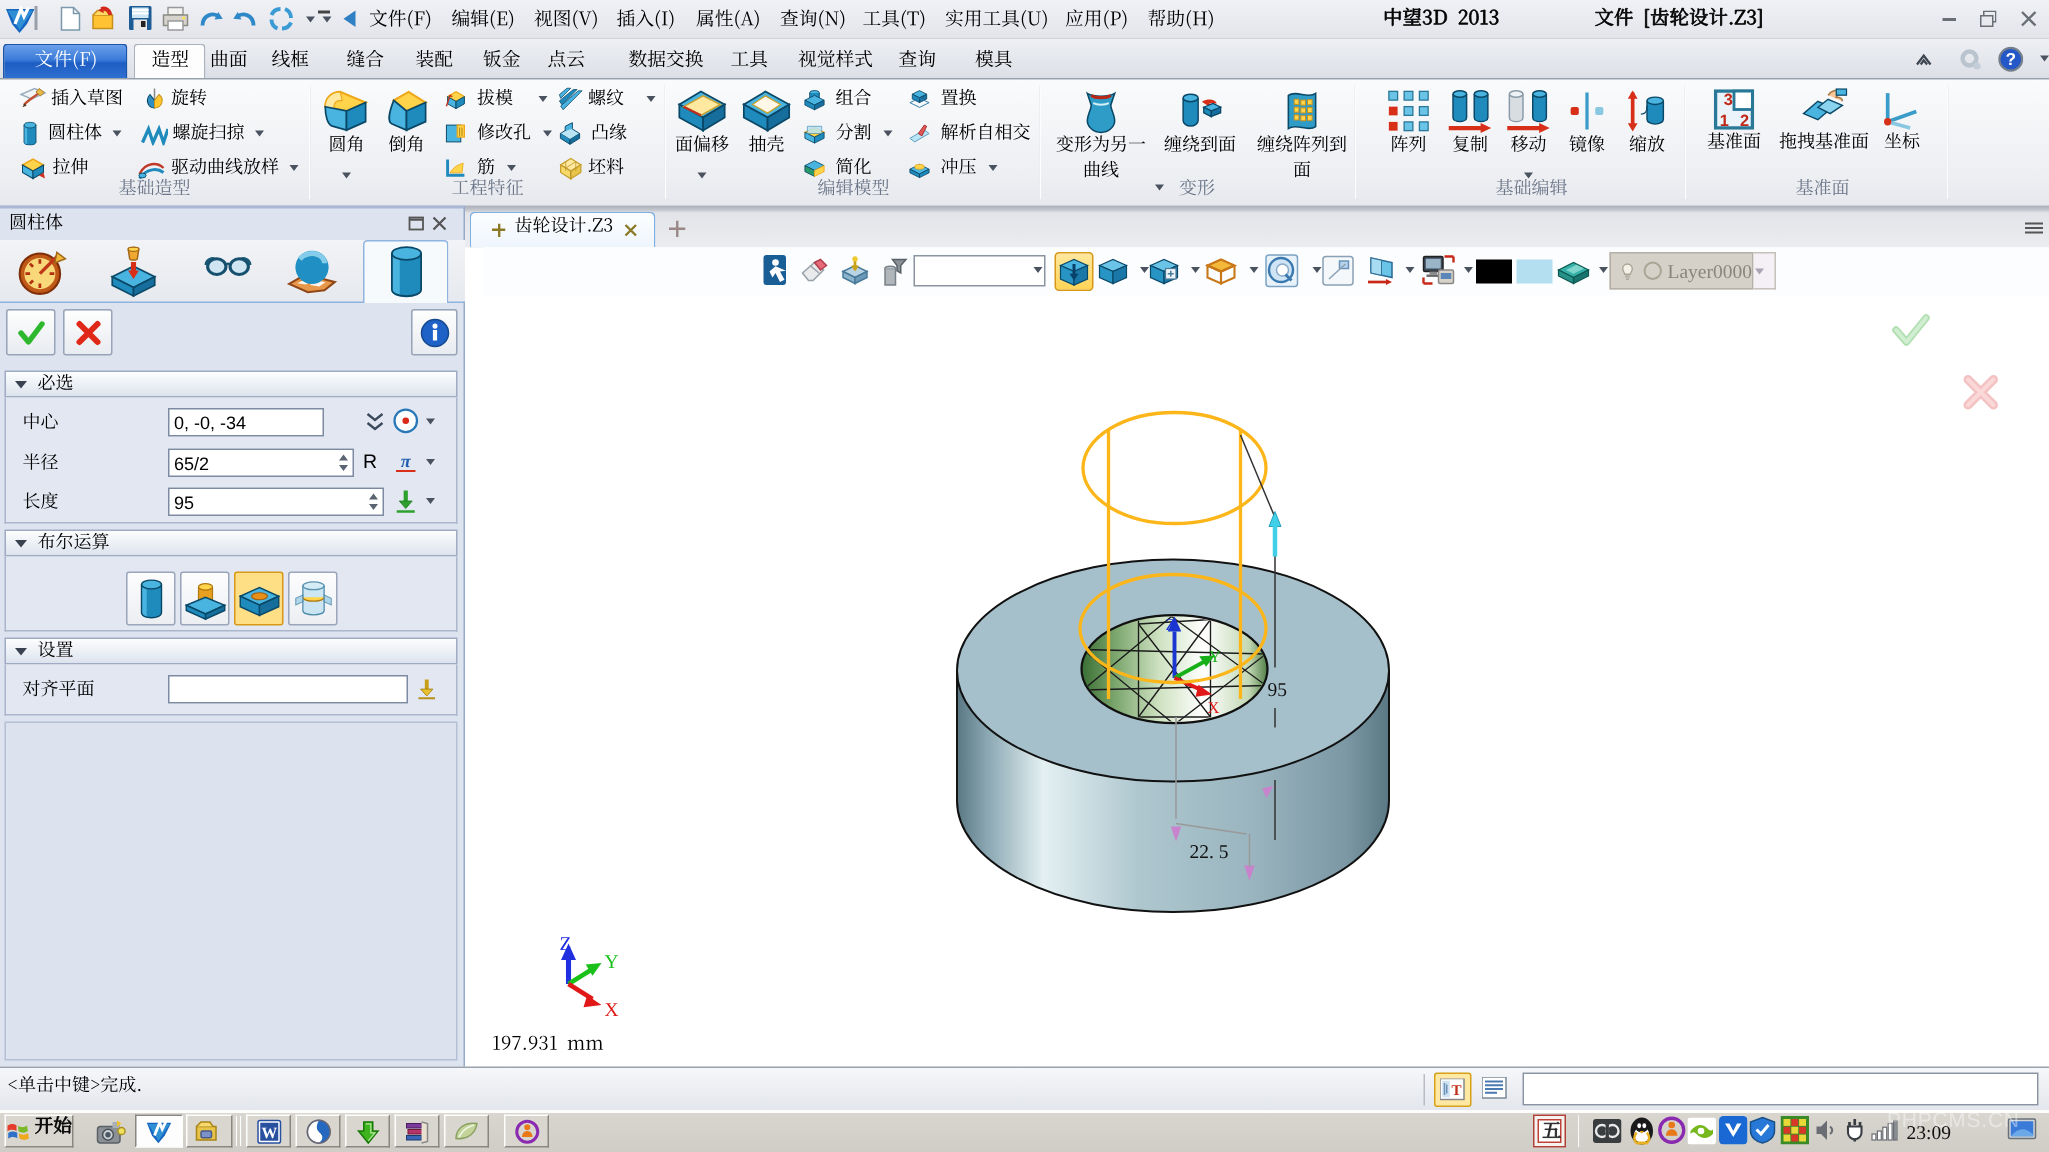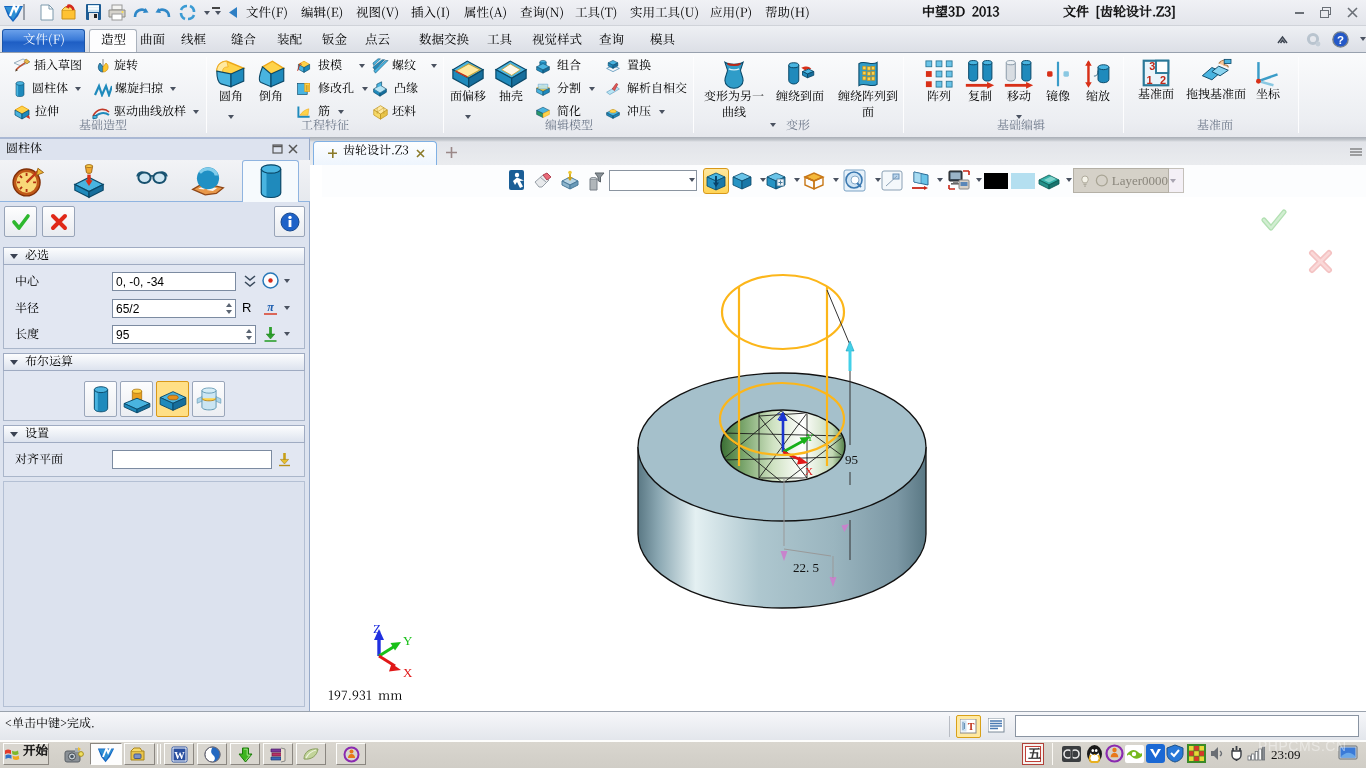--- a/index.html
+++ b/index.html
@@ -1113,21 +1113,21 @@
       <svg class="zht" width="24" height="15" viewBox="0 0 24 15">
         <path fill="#000000" transform="translate(0.0,10.3) scale(0.012000,-0.012000)" d="M317 828 311 812C436 756 513 671 540 616C622 570 667 764 317 828ZM156 498C158 386 111 280 62 240C43 221 34 196 47 178C66 156 105 167 130 198C170 242 211 345 173 498ZM760 502 748 494C812 415 882 288 885 186C963 115 1029 325 760 502ZM299 623V183C221 115 137 53 48 0L59 -13C144 29 225 79 299 134V39C299 -26 325 -43 420 -43H559C756 -43 795 -32 795 2C795 16 788 24 763 33L761 207H747C734 128 720 59 711 39C706 28 700 24 686 23C667 21 622 20 560 20H427C374 20 365 28 365 54V185C565 346 719 541 817 715C842 708 853 712 860 724L760 774C675 602 538 409 365 244V584C387 588 396 598 398 611Z"></path>
         <path fill="#000000" transform="translate(12.0,10.3) scale(0.012000,-0.012000)" d="M96 821 84 814C127 759 182 672 197 607C268 554 320 703 96 821ZM849 508 803 449H648V626H873C887 626 896 631 899 642C866 673 814 714 814 714L768 655H648V792C672 796 683 806 684 820L584 831V655H457C471 686 484 720 495 754C517 754 528 764 532 774L432 801C411 684 371 569 324 493L340 484C378 520 413 569 442 626H584V449H318L326 419H482C476 270 443 171 314 87L320 72C480 142 536 246 550 419H666V149C666 106 677 90 737 90H802C908 90 932 103 932 130C932 143 929 150 910 157L907 289H893C883 233 873 176 867 161C863 153 860 151 852 151C845 150 827 150 803 150H752C730 150 728 153 728 164V419H909C923 419 932 424 935 435C902 466 849 508 849 508ZM174 114C135 85 78 35 37 7L95 -67C102 -60 104 -52 100 -44C130 1 181 65 202 95C212 107 221 109 235 96C327 -15 424 -48 613 -48C722 -48 815 -48 908 -48C911 -20 928 1 958 7V20C841 15 747 14 634 14C449 14 338 32 248 122C243 127 238 131 234 132V456C261 461 275 468 282 475L197 546L159 495H38L44 466H174Z"></path>
       </svg>
     </div>
  <div class="abs" style="left:3px;top:126px;width:302px;height:84px;background:#e2e7f2;border:1px solid #aab6ca;border-top:none"></div>
  <div class="abs" style="left:15px;top:136px"><svg class="zht" width="24" height="15" viewBox="0 0 24 15">
         <path fill="#000000" transform="translate(0.0,10.3) scale(0.012000,-0.012000)" d="M822 334H530V599H822ZM567 827 463 838V628H179L106 662V210H117C145 210 172 226 172 233V305H463V-78H476C502 -78 530 -62 530 -51V305H822V222H832C854 222 888 237 889 243V586C909 590 925 598 932 606L849 670L812 628H530V799C556 803 564 813 567 827ZM172 334V599H463V334Z"></path>
         <path fill="#000000" transform="translate(12.0,10.3) scale(0.012000,-0.012000)" d="M435 831 422 823C484 754 561 644 582 561C662 501 712 679 435 831ZM397 648 298 659V50C298 -16 326 -34 423 -34H568C774 -34 815 -22 815 13C815 27 808 35 783 42L780 220H767C752 138 738 70 729 50C724 40 719 35 703 34C682 31 635 30 570 30H429C373 30 363 40 363 65V622C386 625 395 635 397 648ZM766 518 755 509C843 412 881 263 898 175C965 102 1031 322 766 518ZM175 533H157C159 394 111 261 59 207C43 186 36 160 53 145C73 126 113 145 137 181C174 235 217 358 175 533Z"></path>
       </svg></div>
- <div class="inp" style="left:112px;top:133px;width:124px">0, -0, -34</div>
+ <div class="inp" style="left:112px;top:133px;width:104px">0, -0, -34</div>
  <svg class="abs" style="left:243px;top:136px" width="14" height="13" viewBox="0 0 14 13">
       <path d="M2 1l5 4 5-4M2 7l5 4 5-4" fill="none" stroke="#3a4a5c" stroke-width="1.6"></path>
     </svg>
  <svg class="abs" style="left:261px;top:132px" width="19" height="19" viewBox="0 0 19 19">
       <circle cx="9.5" cy="9.5" r="7.5" fill="#fdfdfe" stroke="#2878b8" stroke-width="1.5"></circle>
       <circle cx="9.5" cy="9.5" r="2.2" fill="#d82818"></circle>
     </svg>
  <div class="dcaret" style="left:284px;top:140px"></div>
  <div class="abs" style="left:15px;top:163px"><svg class="zht" width="24" height="15" viewBox="0 0 24 15">
         <path fill="#000000" transform="translate(0.0,10.3) scale(0.012000,-0.012000)" d="M167 797 156 789C206 729 266 633 276 558C350 498 409 668 167 797ZM759 807C722 711 669 609 626 545L640 535C701 587 769 666 822 747C843 744 857 752 862 763ZM464 837V502H104L113 473H464V271H41L50 241H464V-79H477C502 -79 531 -62 531 -52V241H936C950 241 960 246 962 257C925 292 864 337 864 337L811 271H531V473H876C891 473 901 478 903 489C868 521 810 565 810 565L759 502H531V798C557 802 565 813 567 827Z"></path>

